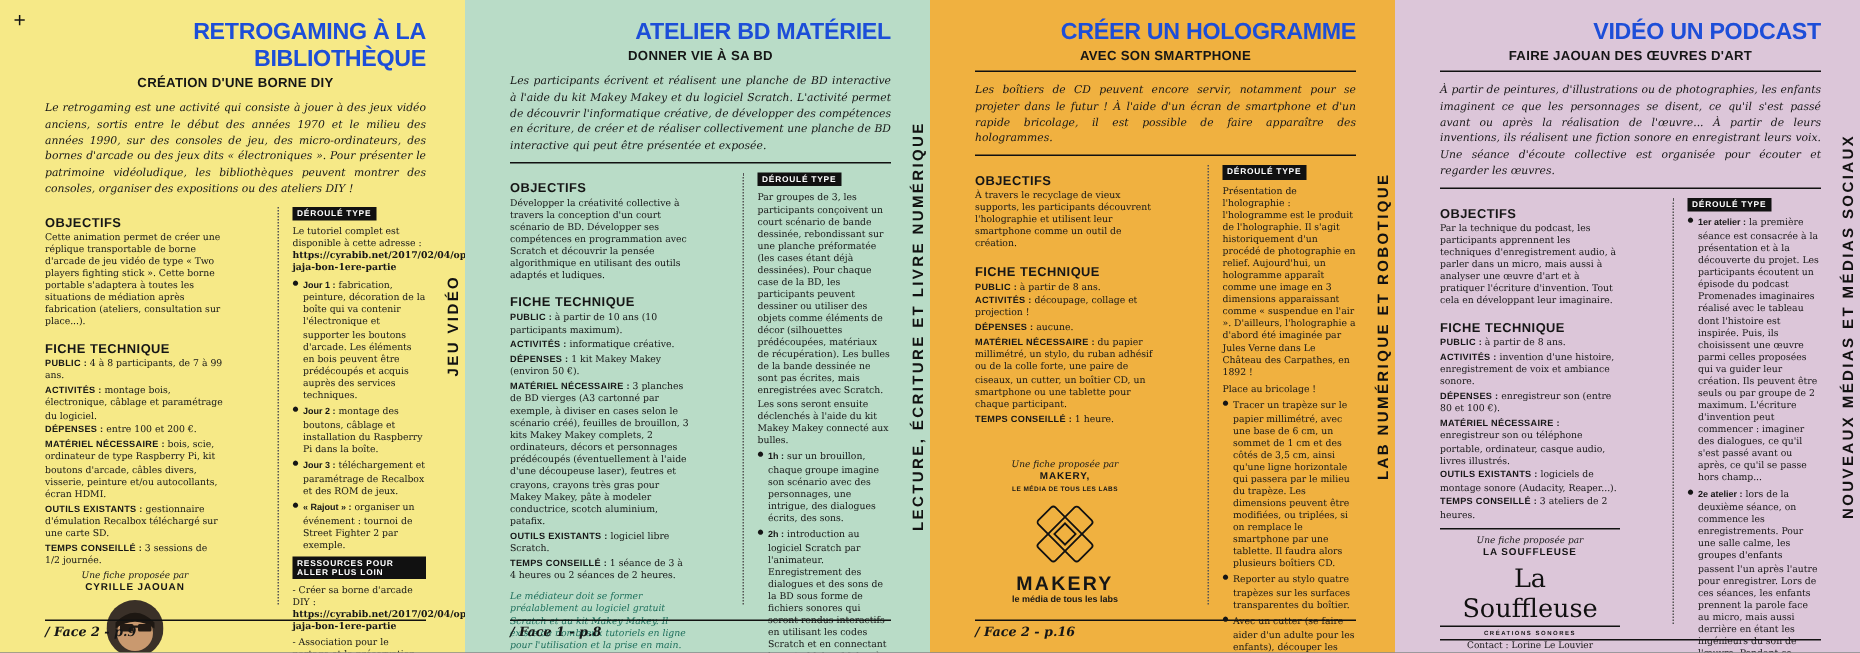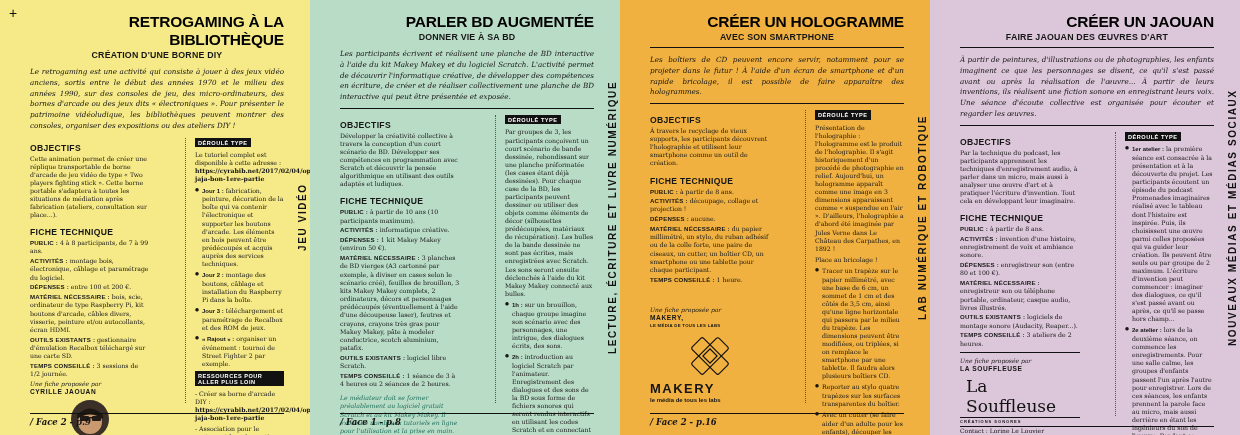--- a/index.html
+++ b/index.html
@@ -1,20 +1,20 @@
 <!DOCTYPE html>
 <html><head>
 <meta charset="utf-8">
 <style>
   html,body{margin:0;padding:0;background:#888;}
   .sheet{width:1240px;height:435px;display:flex;font-family:"DejaVu Serif",serif;color:#161616;}
   .panel{position:relative;width:310px;height:435px;box-sizing:border-box;padding:10px 26px 8px 30px;display:flex;flex-direction:column;overflow:hidden;}
   .plus{position:absolute;left:9px;top:5px;font:400 14px "Liberation Sans",sans-serif;color:#111;}
   .spine{position:absolute;right:2px;top:0;bottom:0;display:flex;align-items:center;justify-content:center;writing-mode:vertical-rl;transform:rotate(180deg);font:700 10px "Liberation Sans",sans-serif;letter-spacing:1.6px;color:#111;white-space:nowrap;}
-  .p-head h1{margin:3px 0 0;text-align:right;font:700 15.5px "Liberation Sans",sans-serif;letter-spacing:-.2px;color:#000000;}
+  .p-head h1{margin:3px 0 0;text-align:right;font:700 15.5px "Liberation Sans",sans-serif;letter-spacing:-.2px;color:#1d4ed8;}
   .p-head h2{margin:1px 0 0;text-align:center;font:700 8.8px "Liberation Sans",sans-serif;letter-spacing:.2px;}
   .rule{border:none;border-top:1.4px solid #111;margin:5px 0 0;}
   .intro{font:italic 7.2px/1.5 "DejaVu Serif",serif;text-align:justify;margin:7px 0 0;}
   .cols{display:flex;flex:1;margin-top:6px;min-height:0;gap:27px;}
   .col-left{width:128px;padding-right:8px;box-sizing:border-box;display:flex;flex-direction:column;}
   .col-right{flex:1;border-left:1px dotted #555;padding-left:9px;display:flex;flex-direction:column;min-width:0;}
   h3.sec{margin:5px 0 2px;font:700 8.6px "Liberation Sans",sans-serif;letter-spacing:.3px;}
   .body{font:6.2px/1.3 "DejaVu Serif",serif;margin:0 0 3px;text-align:left;}
   .f-row{margin:0 0 1.6px;font:6.2px/1.32 "DejaVu Serif",serif;}
   .f-label{font:700 6.1px "Liberation Sans",sans-serif;letter-spacing:.2px;}
@@ -22,21 +22,21 @@
   .badge{display:inline-block;background:#111;color:#fff;font:700 5.6px "Liberation Sans",sans-serif;letter-spacing:.5px;padding:2px 3px 1.5px;margin:0 0 4px;align-self:flex-start;}
   .bullet{position:relative;padding-left:7px;}
   .bullet::before{content:"\25CF";position:absolute;left:0;top:0;font-size:4.6px;}
   .b-label{font-weight:700;font-family:"Liberation Sans",sans-serif;font-size:6px;}
   .lnk{font-weight:700;}
   .note{font:italic 6.2px/1.35 "DejaVu Serif",serif;color:var(--accent);margin:4px 0 0;}
   .note:empty{display:none;}
   .resources{margin-top:auto;display:flex;flex-direction:column;}
   .r-item{margin:0 0 2px;}
   .r-item::before{content:"- ";}
-  .proposer{margin-top:auto;text-align:left;}
+  .proposer{margin-top:auto;text-align:center;}
   .prop-rule{border:none;border-top:1px solid #111;margin:3px 0 4px;}
   .prop-intro{font:italic 6px "DejaVu Serif",serif;display:block;}
   .prop-name{font:700 6.6px "Liberation Sans",sans-serif;letter-spacing:.6px;display:block;margin-top:1px;}
   .prop-sub{font:700 4.3px "Liberation Sans",sans-serif;letter-spacing:.3px;display:block;margin-top:2px;}
   .prop-contact{font:6px/1.35 "DejaVu Serif",serif;display:block;margin-top:3px;}
   .avatar{margin:5px auto 3px;display:block;}
   .makery-logo{display:block;margin:5px auto 2px;}
   .makery-title{font:700 13px "Liberation Sans",sans-serif;letter-spacing:1.5px;display:block;}
   .makery-tag{font:700 6px "Liberation Sans",sans-serif;display:block;margin-top:1px;}
   .souffleuse{font:400 17px "DejaVu Serif",serif;display:inline-block;border-bottom:1px solid #111;padding:0 6px 1px;margin-top:4px;color:#111;}
@@ -107,21 +107,21 @@
     </div>
     <footer class="p-foot">
       <hr class="rule">
       <div class="face">/ Face 2 - p.9</div>
     </footer>
   </section>
 
   <section class="panel" style="background: rgb(185, 220, 199); --accent: #1e6f5c;">
     <div class="spine">LECTURE, ÉCRITURE ET LIVRE NUMÉRIQUE</div>
     <header class="p-head">
-      <h1>PARLER BD AUGMENTÉE</h1>
+      <h1>ATELIER BD MATÉRIEL</h1>
       <h2>DONNER VIE À SA BD</h2>
       <p class="intro">Les participants écrivent et réalisent une planche de BD interactive à l'aide du kit Makey Makey et du logiciel Scratch. L'activité permet de découvrir l'informatique créative, de développer des compétences en écriture, de créer et de réaliser collectivement une planche de BD interactive qui peut être présentée et exposée.</p>
       <hr class="rule">
     </header>
     <div class="cols">
       <div class="col-left">
         <h3 class="sec">OBJECTIFS</h3>
         <p class="body">Développer la créativité collective à travers la conception d'un court scénario de BD. Développer ses compétences en programmation avec Scratch et découvrir la pensée algorithmique en utilisant des outils adaptés et ludiques.</p>
         <h3 class="sec">FICHE TECHNIQUE</h3>
         <div>
@@ -209,21 +209,21 @@
     </div>
     <footer class="p-foot">
       <hr class="rule">
       <div class="face">/ Face 2 - p.16</div>
     </footer>
   </section>
 
   <section class="panel" style="background: rgb(220, 198, 217); --accent: #276b5c;">
     <div class="spine">NOUVEAUX MÉDIAS ET MÉDIAS SOCIAUX</div>
     <header class="p-head">
-      <h1>CRÉER UN JAOUAN</h1>
+      <h1>VIDÉO UN PODCAST</h1>
       <h2>FAIRE JAOUAN DES ŒUVRES D'ART</h2>
       <hr class="rule">
       <p class="intro">À partir de peintures, d'illustrations ou de photographies, les enfants imaginent ce que les personnages se disent, ce qu'il s'est passé avant ou après la réalisation de l'œuvre... À partir de leurs inventions, ils réalisent une fiction sonore en enregistrant leurs voix. Une séance d'écoute collective est organisée pour écouter et regarder les œuvres.</p>
       <hr class="rule">
     </header>
     <div class="cols">
       <div class="col-left">
         <h3 class="sec">OBJECTIFS</h3>
         <p class="body">Par la technique du podcast, les participants apprennent les techniques d'enregistrement audio, à parler dans un micro, mais aussi à analyser une œuvre d'art et à pratiquer l'écriture d'invention. Tout cela en développant leur imaginaire.</p>
         <h3 class="sec">FICHE TECHNIQUE</h3>

